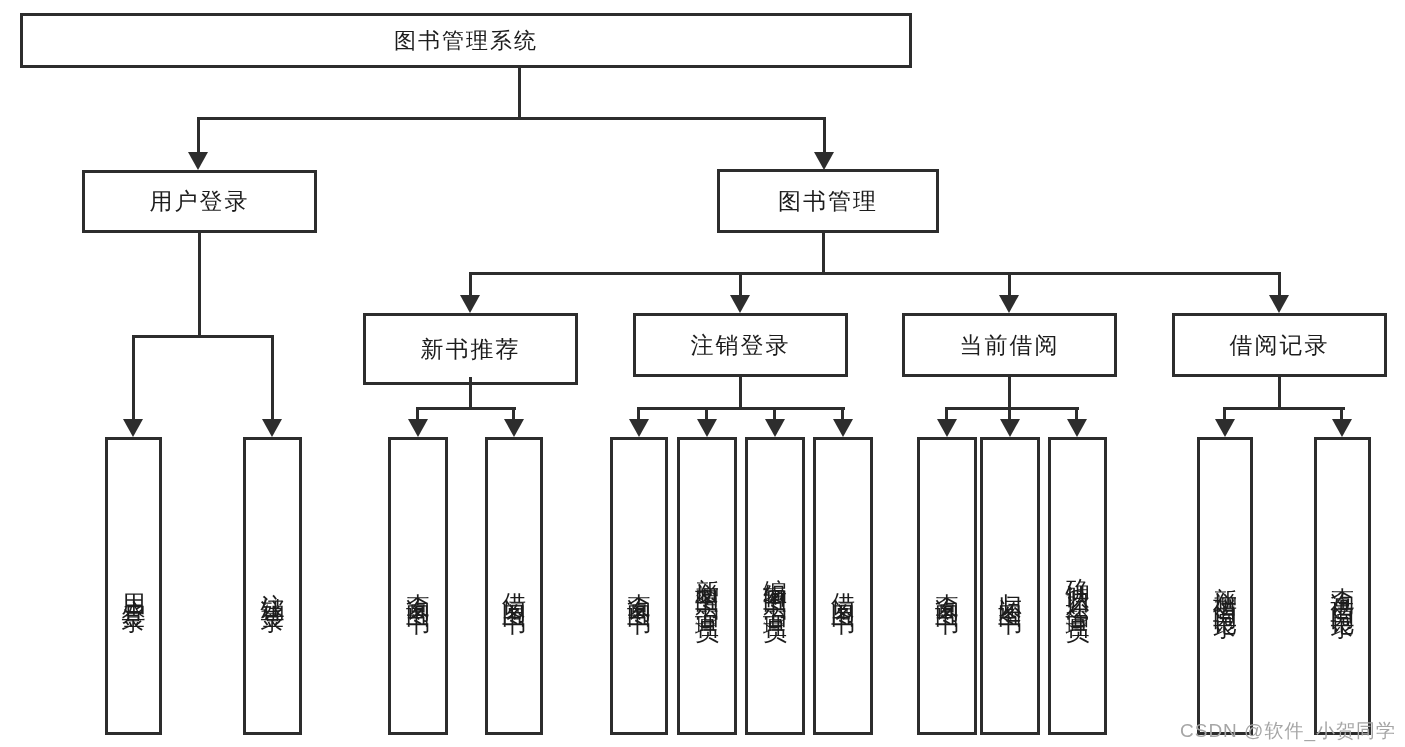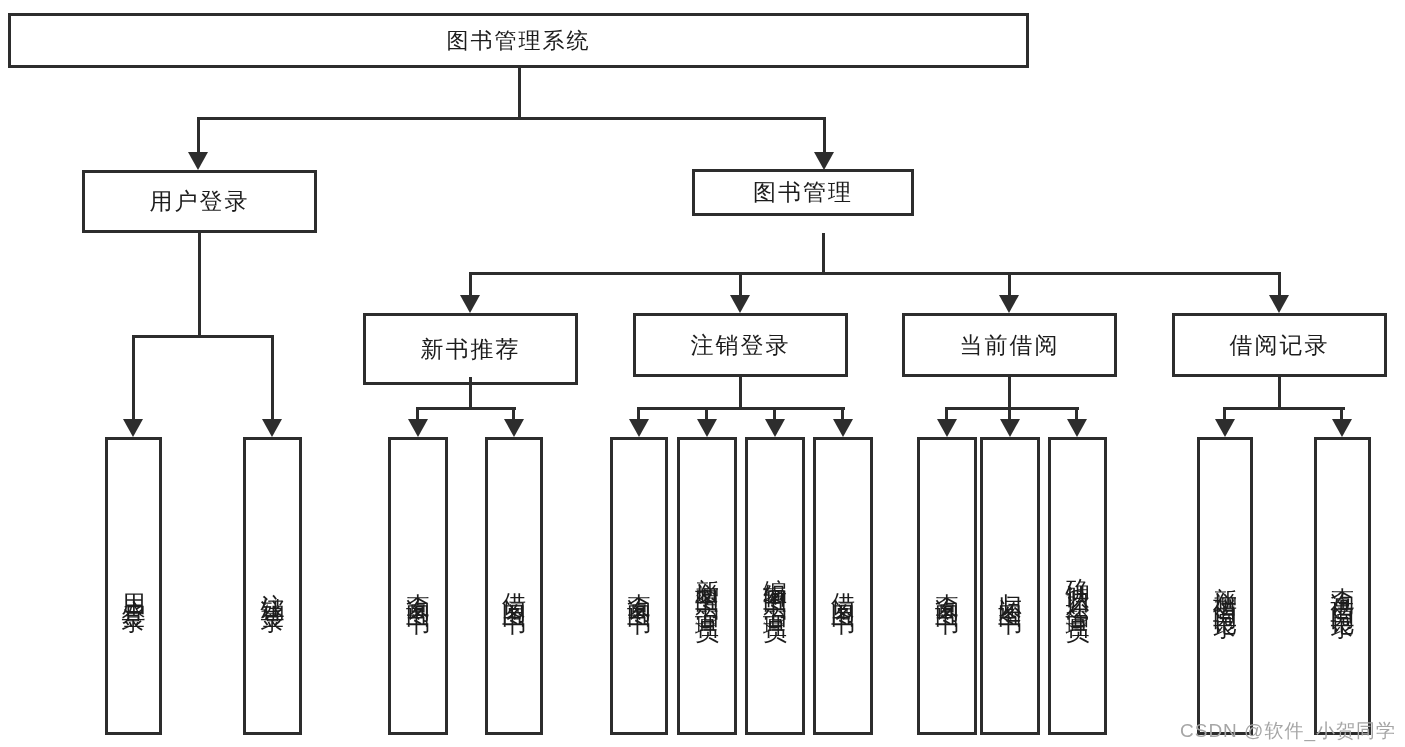--- a/index.html
+++ b/index.html
@@ -34,35 +34,35 @@
   .watermark{
     position:absolute;left:1180px;top:718px;font-size:19px;
     color:var(--watermark);white-space:nowrap;letter-spacing:1px;
   }
 </style>
 </head>
 <body>
 
 <div class="stage">
 
-  <div class="box h root" style="left:8px;top:13px;width:1021px;height:55px">
+  <div class="box h root" style="left:20px;top:13px;width:892px;height:55px">
     <span class="lbl">图书管理系统</span>
   </div>
 
   <div class="vl" style="left:518px;top:68px;height:50px"></div>
   <div class="hl" style="left:197px;top:117px;width:629px"></div>
   <div class="vl" style="left:197px;top:117px;height:36px"></div>
   <div class="arr" style="left:188px;top:152px"></div>
   <div class="vl" style="left:823px;top:117px;height:36px"></div>
   <div class="arr" style="left:814px;top:152px"></div>
 
   <div class="box h" style="left:82px;top:170px;width:235px;height:63px">
     <span class="lbl">用户登录</span>
   </div>
-  <div class="box h" style="left:692px;top:169px;width:222px;height:47px">
+  <div class="box h" style="left:717px;top:169px;width:222px;height:64px">
     <span class="lbl">图书管理</span>
   </div>
 
   <div class="vl" style="left:822px;top:233px;height:41px"></div>
   <div class="hl" style="left:469px;top:272px;width:812px"></div>
   <div class="vl" style="left:469px;top:272px;height:25px"></div>
   <div class="arr" style="left:460px;top:295px"></div>
   <div class="vl" style="left:739px;top:272px;height:25px"></div>
   <div class="arr" style="left:730px;top:295px"></div>
   <div class="vl" style="left:1008px;top:272px;height:25px"></div>

